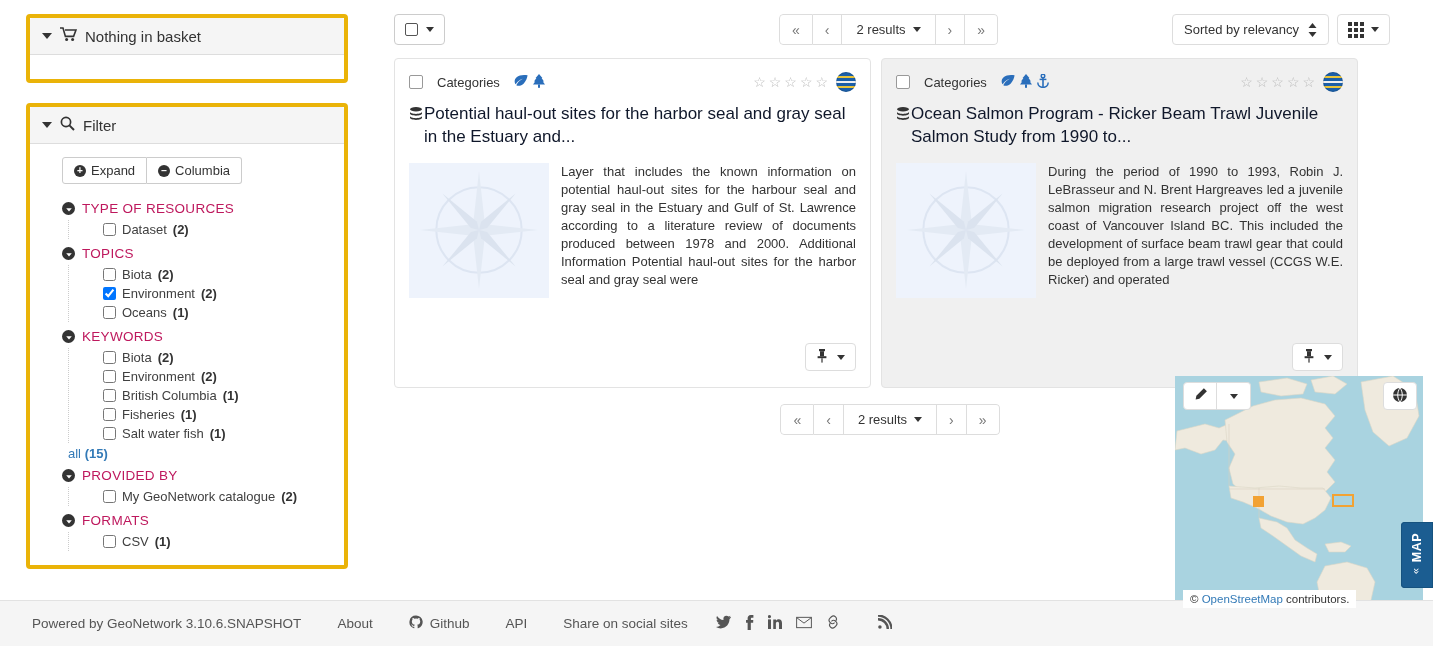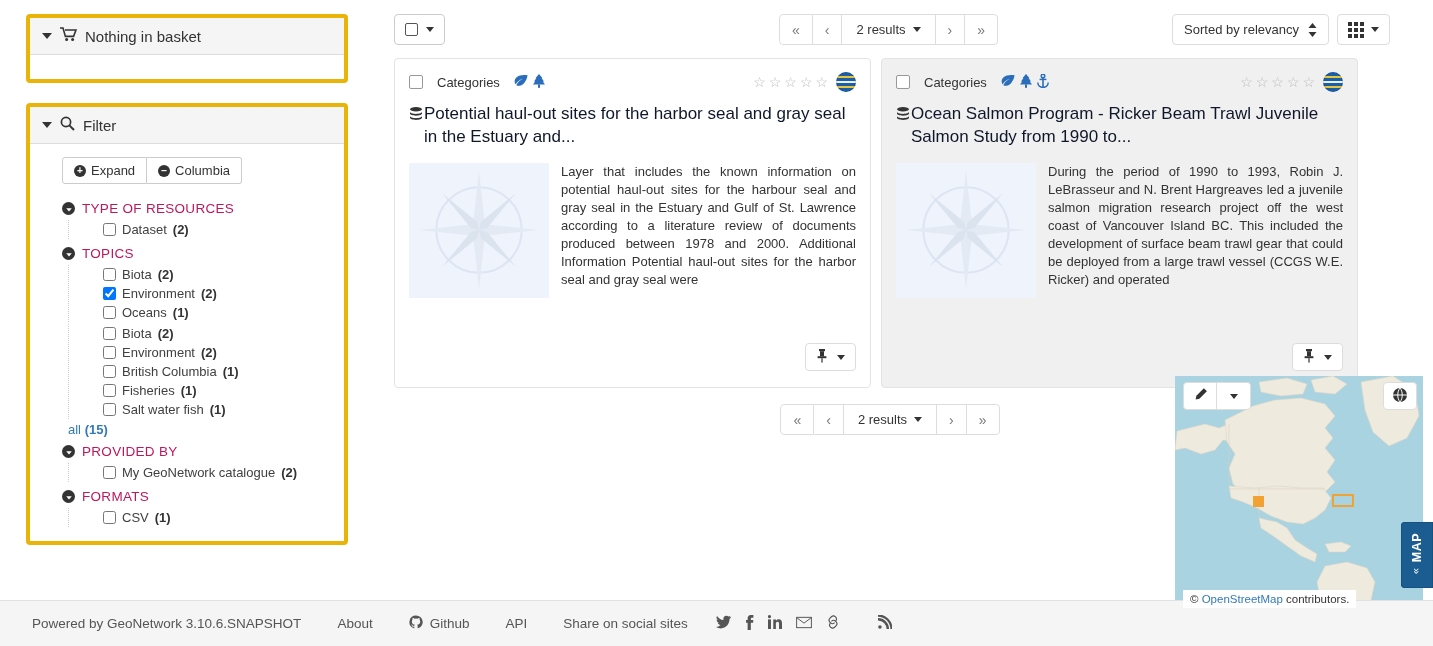--- a/index.html
+++ b/index.html
@@ -273,20 +273,28 @@
                     <span class="facet-count">(2)</span>
                   </label>
                   <label class="facet-item">
                     <input type="checkbox" style="">
                     <span class="facet-label">Oceans</span>
                     <span class="facet-count">(1)</span>
                   </label>
                 </div>
               </div>
               <div class="facet-group">
+                <div class="facet-title">
+                  <span class="ico-circle-down">
+                    <svg width="8" height="8" viewBox="0 0 8 8">
+                      <path d="M4 6.4L1.2 3.2h5.6z" fill="#fff"></path>
+                    </svg>
+                  </span>
+                  <span>KEYWORDS</span>
+                </div>
                 <div class="facet-items">
                   <label class="facet-item">
                     <input type="checkbox" style="">
                     <span class="facet-label">Biota</span>
                     <span class="facet-count">(2)</span>
                   </label>
                   <label class="facet-item">
                     <input type="checkbox" style="">
                     <span class="facet-label">Environment</span>
                     <span class="facet-count">(2)</span>

